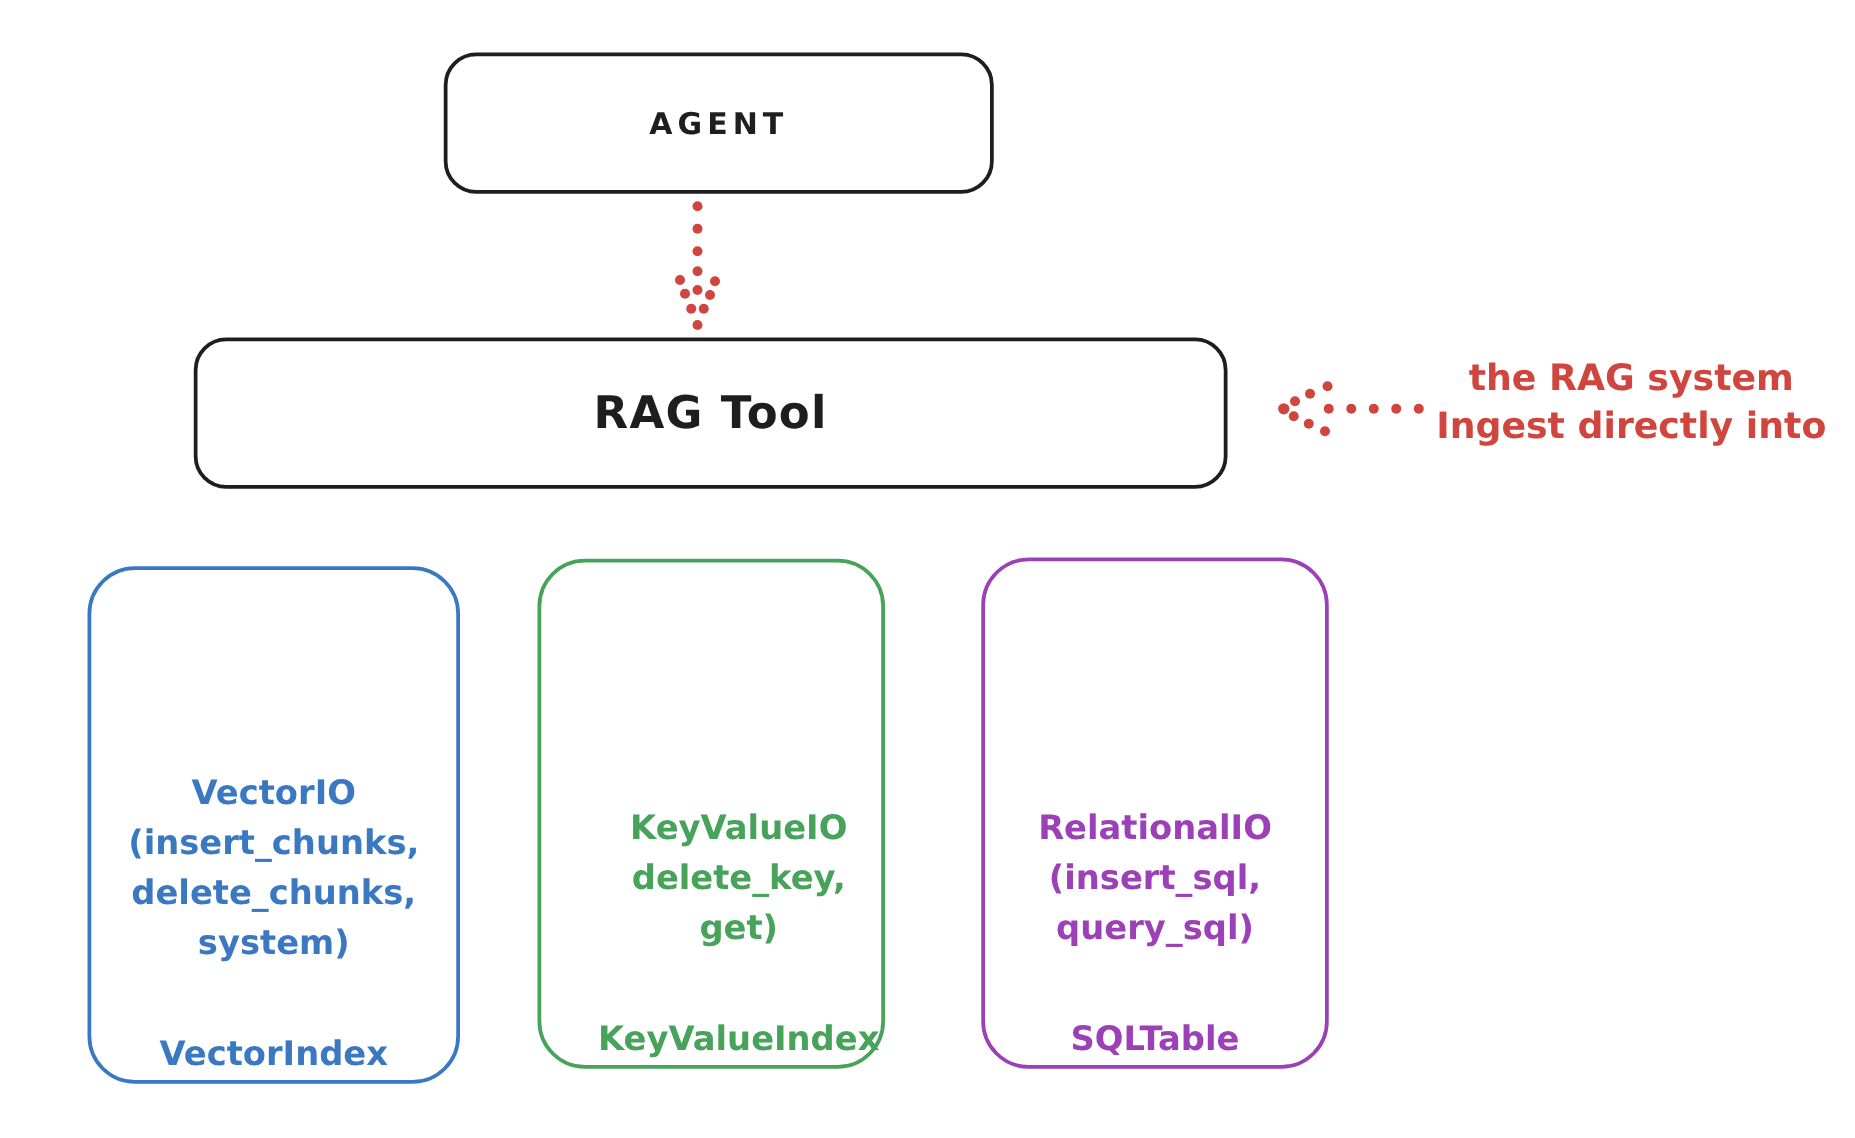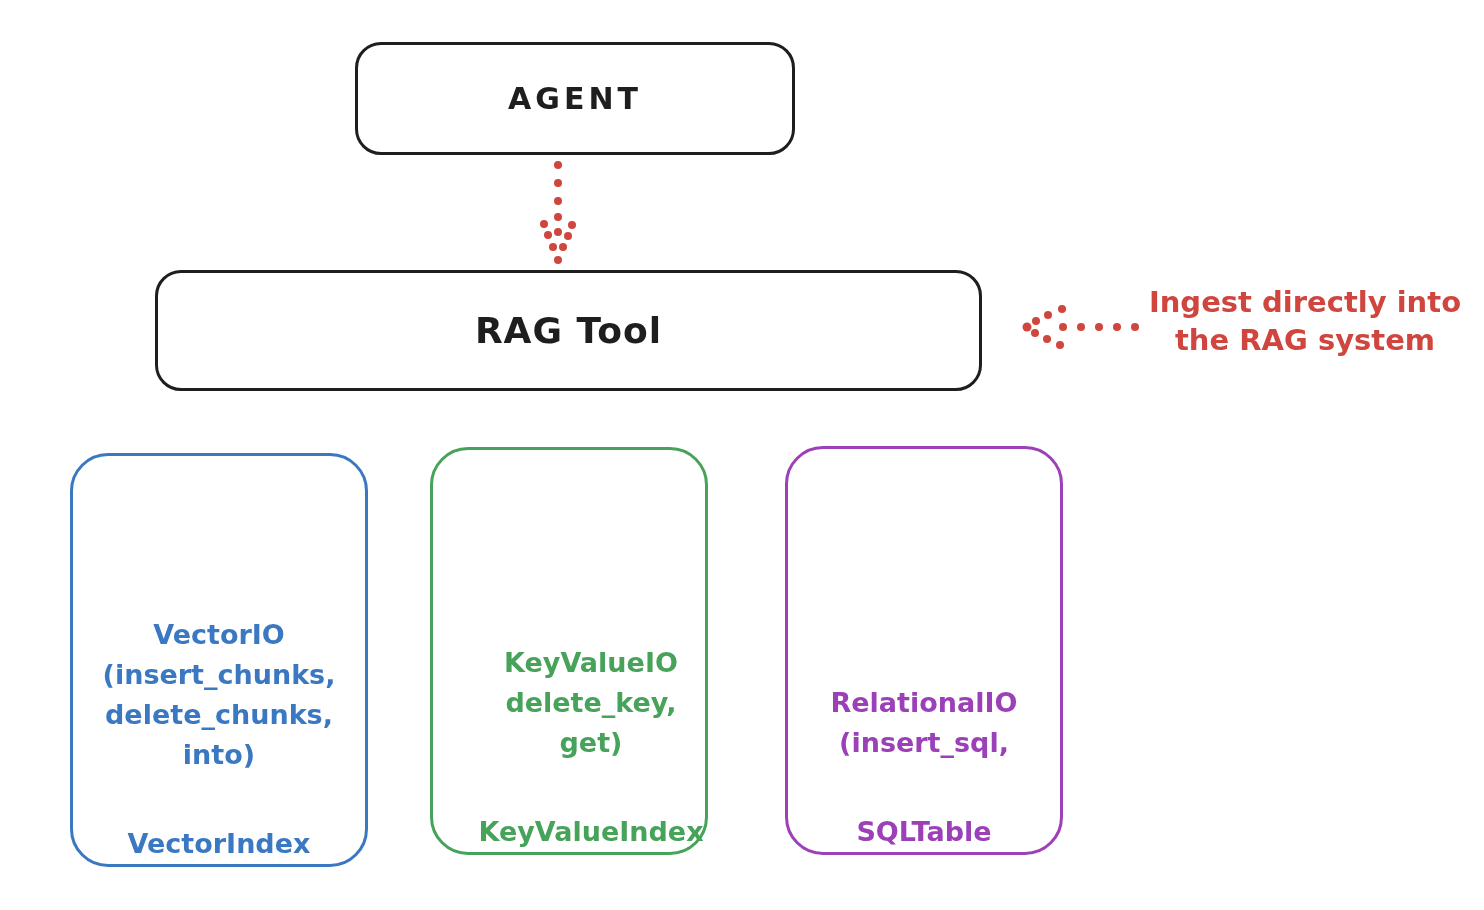--- a/index.html
+++ b/index.html
@@ -24,21 +24,21 @@
     justify-content: center;
   }
   .black-box {
     border: 3.5px solid var(--ink, #1e1e1e);
     border-radius: 26px;
     color: var(--ink, #1e1e1e);
   }
   .agent-box {
     left: 355px; top: 42px;
     width: 440px; height: 113px;
-    font-size: 30px;
+    font-size: 24px;
     font-weight: bold;
     letter-spacing: 4px;
   }
   .rag-box {
     left: 155px; top: 270px;
     width: 827px; height: 121px;
     font-size: 36px;
     font-weight: bold;
     letter-spacing: 1px;
   }
@@ -132,43 +132,44 @@
       <circle cx="33" cy="18" r="4"></circle>
       <circle cx="21" cy="24" r="4"></circle>
       <circle cx="12" cy="30" r="4.5"></circle>
       <circle cx="20" cy="36" r="4"></circle>
       <circle cx="32" cy="42" r="4"></circle>
       <circle cx="45" cy="48" r="4"></circle>
     </g>
   </svg>
 
   <div class="annotation">
+    <div>the RAG system</div>
     <div>Ingest directly into</div>
-    <div>the RAG system</div>
   </div>
 
   <div class="box storage-box box-vector">
     <div class="io-lines">
       <div>VectorIO</div>
       <div>(insert_chunks,</div>
       <div>delete_chunks,</div>
-      <div>into)</div>
+      <div>system)</div>
     </div>
     <div class="index-label">VectorIndex</div>
   </div>
 
   <div class="box storage-box box-keyvalue">
     <div class="io-lines">
       <div>KeyValueIO</div>
       <div>delete_key, get)</div>
     </div>
     <div class="index-label">KeyValueIndex</div>
   </div>
 
   <div class="box storage-box box-relational">
     <div class="io-lines">
       <div>RelationalIO</div>
       <div>(insert_sql,</div>
+      <div>query_sql)</div>
     </div>
     <div class="index-label">SQLTable</div>
   </div>
 
 </div>
 
 </body></html>

